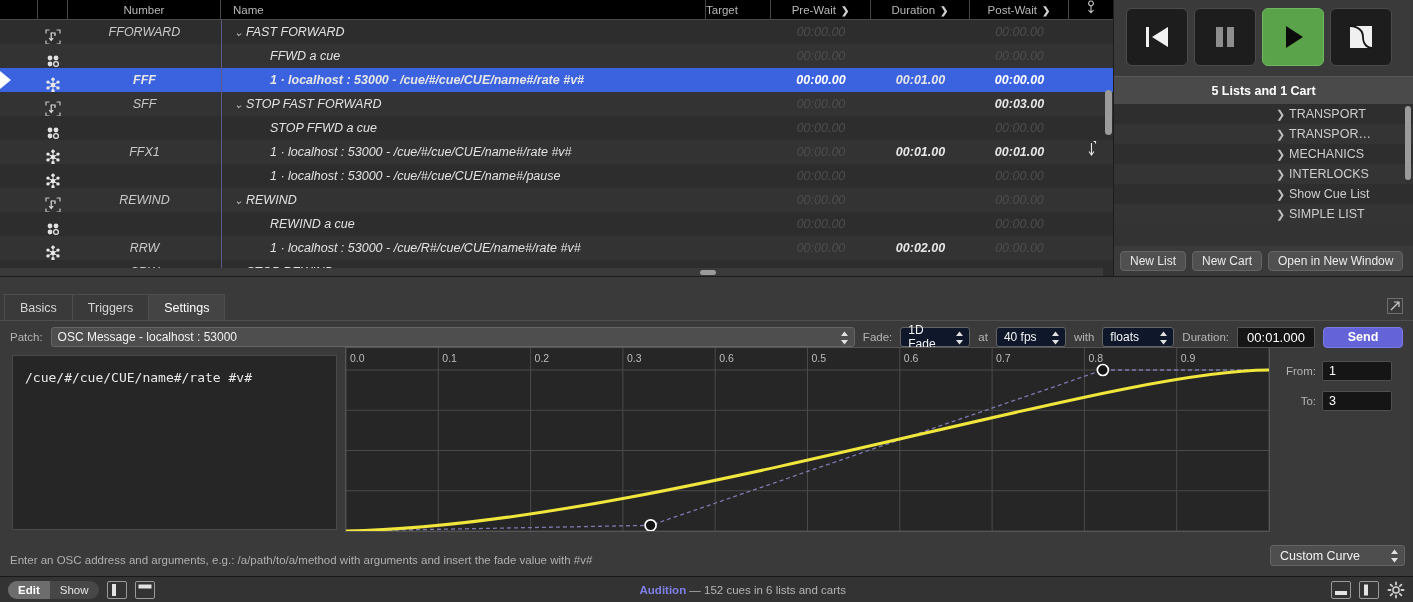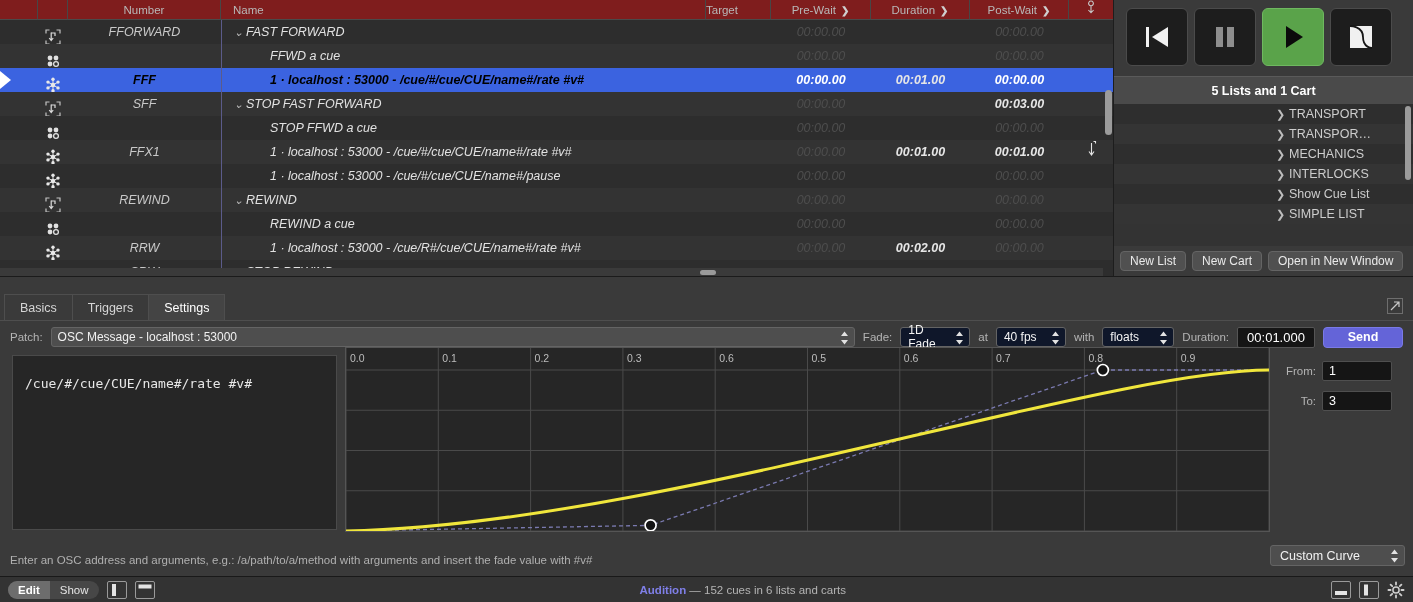--- a/index.html
+++ b/index.html
@@ -10,21 +10,21 @@
     color: #d8d8d8;
     overflow: hidden;
   }
   #app { position: relative; width: 1413px; height: 602px; }
 
   
   #top { position: absolute; left: 0; top: 0; width: 1413px; height: 276px; display: flex; }
 
   
   #cuetable { width: 1113px; height: 276px; background: #2d2d2d; position: relative; overflow: hidden; }
-  #cue-head { display: flex; height: 20px; background: #7f1d1d; border-bottom: 1px solid #4a4a4a;
+  #cue-head { display: flex; height: 20px; background: #000000; border-bottom: 1px solid #4a4a4a;
               font-size: 11.5px; color: #b8b8b8; align-items: center; }
   .hc { height: 20px; line-height: 20px; border-right: 1px solid #474747; position: relative; }
   .col-sel { width: 38px; }
   .col-ic  { width: 30px; }
   .col-num { width: 153px; text-align: center; }
   .col-nam { width: 485px; padding-left: 12px; }
   .col-tgt { width: 65px; }
   .col-pw  { width: 100px; text-align: center; }
   .col-dur { width: 99px; text-align: center; }
   .col-pow { width: 99px; text-align: center; }
@@ -40,21 +40,21 @@
   .c-sel { width: 38px; position: relative; }
   .c-ic  { width: 30px; text-align: center; }
   .c-num { width: 153px; text-align: center; color: #c9c9c9; }
   .c-nam { width: 485px; padding-left: 12px; color: #e2e2e2; border-left: 1px solid #5b5b8a; }
   .c-tgt { width: 65px; }
   .c-pw  { width: 100px; text-align: center; color: #4e4e4e; }
   .c-dur { width: 99px; text-align: center; color: #4e4e4e; }
   .c-pow { width: 99px; text-align: center; color: #4e4e4e; }
   .c-fl  { width: 44px; text-align: center; }
   .row.sel .c-pw, .row.sel .c-dur, .row.sel .c-pow { color: #ffffff; font-weight: bold; }
-  .row.sel .c-num, .row.sel .c-nam { color: #000000; font-weight: bold; }
+  .row.sel .c-num, .row.sel .c-nam { color: #e5e5e5; font-weight: bold; }
   .tm.on { color: #e6e6e6 !important; font-weight: bold; }
   .nameindent { padding-left: 36px; }
   .disc { display: inline-block; width: 12px; color: #b9b9b9; font-size: 11px; }
   .playhead { position: absolute; left: 0; top: 3px; width: 0; height: 0;
               border-top: 9px solid transparent; border-bottom: 9px solid transparent;
               border-left: 11px solid #ffffff; }
 
   
   .icn { display: inline-block; width: 18px; height: 18px; vertical-align: middle; position: relative; top: 4px; }
   
@@ -110,21 +110,21 @@
             display: flex; align-items: center; padding: 0 20px 0 7px; font-size: 12px; color: #f4f4f4; position: relative; }
   #dur-field { height: 21px; background: #151515; border: 1px solid #555; border-radius: 2px; width: 78px;
                display: flex; align-items: center; justify-content: center; font-size: 13px; color: #ffffff; }
   #send-btn { width: 80px; height: 21px; background: #6464d8; border: 1px solid #7a7ae6; border-radius: 4px;
               color: #ffffff; font-size: 12.5px; display: flex; align-items: center; justify-content: center; font-weight: bold; }
 
   
   #editbody { position: absolute; left: 0; top: 70px; width: 1413px; height: 190px; display: flex; }
   #osc-pane { width: 345px; padding: 8px 8px 8px 12px; }
   #osc-text { width: 100%; height: 175px; background: #262626; border: 1px solid #4a4a4a;
-              padding: 20px 12px; font-family: "DejaVu Sans Mono", monospace; font-size: 13px; color: #e8e8e8; }
+              padding: 14px 12px; font-family: "DejaVu Sans Mono", monospace; font-size: 13px; color: #e8e8e8; }
   #graph-wrap { width: 925px; height: 185px; position: relative; background: #262626; border: 1px solid #555555; }
   #graph-svg { position: absolute; left: 0; top: 0; }
   .xlab { position: absolute; top: 4px; font-size: 10.5px; color: #bcbcbc; }
   #fromto { width: 140px; padding: 14px 0 0 10px; }
   .ftrow { display: flex; align-items: center; margin-bottom: 10px; }
   .ftlbl { width: 36px; text-align: right; font-size: 11.5px; color: #b4b4b4; margin-right: 6px; }
   .ftfield { width: 70px; height: 20px; background: #151515; border: 1px solid #4f4f4f; border-radius: 2px;
              font-size: 12.5px; color: #ffffff; padding: 0 6px; line-height: 18px; }
 
   #helprow { position: absolute; left: 0; top: 265px; width: 1413px; height: 35px; display: flex;

